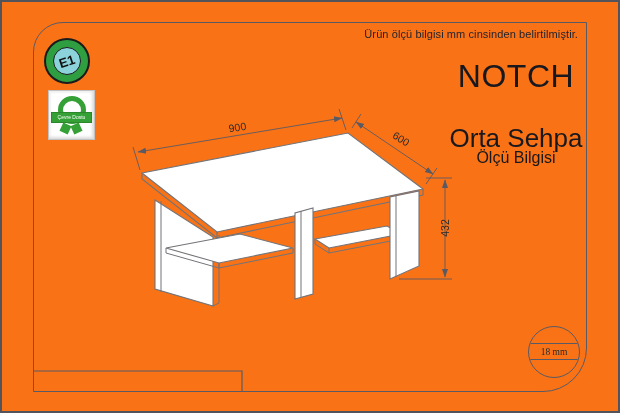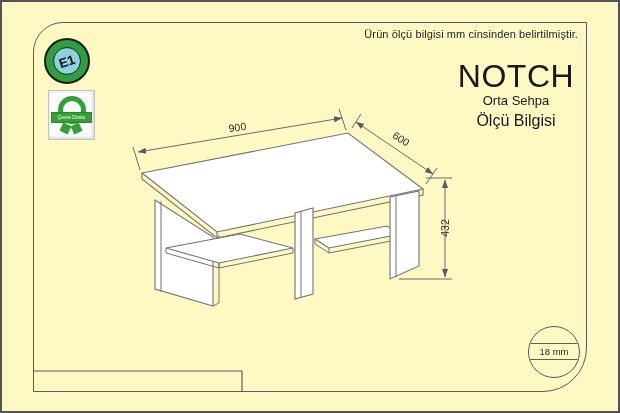--- a/index.html
+++ b/index.html
@@ -1,33 +1,33 @@
 <!DOCTYPE html>
 <html><head>
 <meta charset="utf-8">
 <style>
   html,body{margin:0;padding:0;background:#ffffff;}
   .canvas{
-    position:relative;width:620px;height:413px;background:#fef9c3;
+    position:relative;width:620px;height:413px;background:#f97316;
     border:2px solid #53535c;box-sizing:border-box;overflow:hidden;
     font-family:"Liberation Sans", sans-serif;color:#222;
   }
   .sheet-border{
     position:absolute;left:31px;top:20px;width:554px;height:370px;
     border:1.4px solid #5a5a64;border-radius:30px 0 44px 0;box-sizing:border-box;
   }
   .top-note{
     position:absolute;top:26px;right:40px;font-size:11px;color:#23232d;
     letter-spacing:.1px;
   }
   .title-block{
     position:absolute;left:438px;top:60px;width:152px;text-align:center;color:#18181e;
   }
   .title-block .name{font-size:32px;line-height:28px;letter-spacing:.5px;}
-  .title-block .category{font-size:13px;line-height:22px;}
+  .title-block .category{font-size:26px;line-height:22px;margin-top:37px;}
   .title-block .info{font-size:16px;line-height:18px;}
   
   .e1-badge{
     position:absolute;left:42px;top:36px;width:46px;height:46px;border-radius:50%;
     background:#2f9e41;border:2px solid #1b1b1b;box-sizing:border-box;
     display:flex;align-items:center;justify-content:center;
   }
   .e1-inner{
     width:28px;height:28px;border-radius:50%;background:#8bd2da;border:1.5px solid #1b1b1b;
     box-sizing:border-box;display:flex;align-items:center;justify-content:center;
@@ -53,21 +53,21 @@
   }
   
   .thickness-circle{
     position:absolute;left:526px;top:324px;width:52px;height:52px;border-radius:50%;
     border:1.3px solid #5a5a64;box-sizing:border-box;overflow:hidden;
   }
   .thickness-circle .chord{position:absolute;left:0;right:0;height:1px;background:#5a5a64;}
   .chord.c1{top:16px;} .chord.c2{top:32px;}
   .thickness-label{
     position:absolute;left:0;right:0;top:18px;height:14px;text-align:center;
-    font-size:9.5px;line-height:14px;color:#2a2a2a;
+    font-size:9.5px;line-height:14px;color:#2a2a2a;font-family:Liberation Serif, serif;
   }
   .footer-note{
     position:absolute;left:37px;top:377px;font-size:9px;color:#23232d;
   }
   svg.overlay{position:absolute;left:0;top:0;}
   .dim-label{font-size:10.5px;fill:#2a2a2a;font-family:"Liberation Sans",sans-serif;}
 </style>
 </head>
 <body>
 

